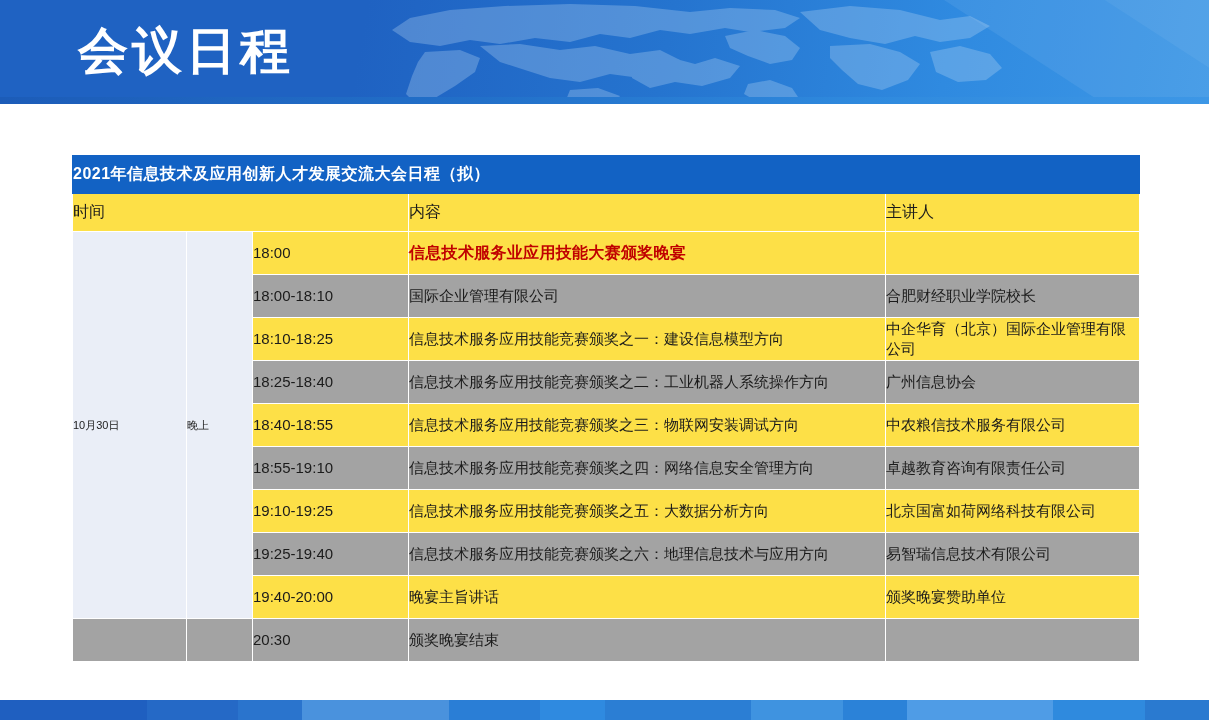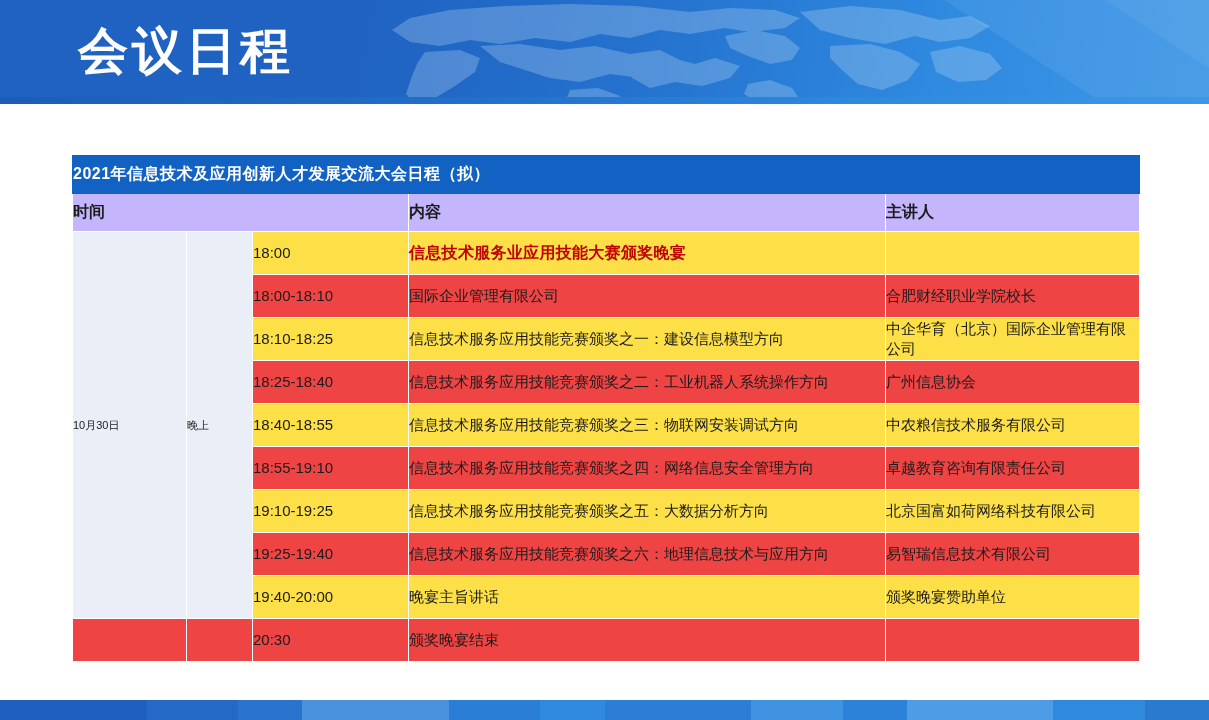--- a/index.html
+++ b/index.html
@@ -68,27 +68,27 @@
   .t-title{
     background:#1262c4;
     color:#ffffff;
     font-weight:bold;
     font-size:16px;
     height:37px;
     letter-spacing:.5px;
     border:1px solid #1262c4 !important;
   }
   .t-head{
-    background:#c4b5fd;
-    font-weight:bold;
+    background:#fde047;
+    font-weight:normal;
     font-size:16px;
     height:37px;
   }
   tr.row-a td{background:#fde047;}
-  tr.row-b td{background:#ef4444;}
+  tr.row-b td{background:#a3a3a3;}
   td.cell{
     height:42px;
     padding:5px 8px;
     line-height:20px;
     font-size:15px;
   }
   td.daycell,td.partcell{
     font-size:11px;
     background:#eaeef7 !important;
   }

